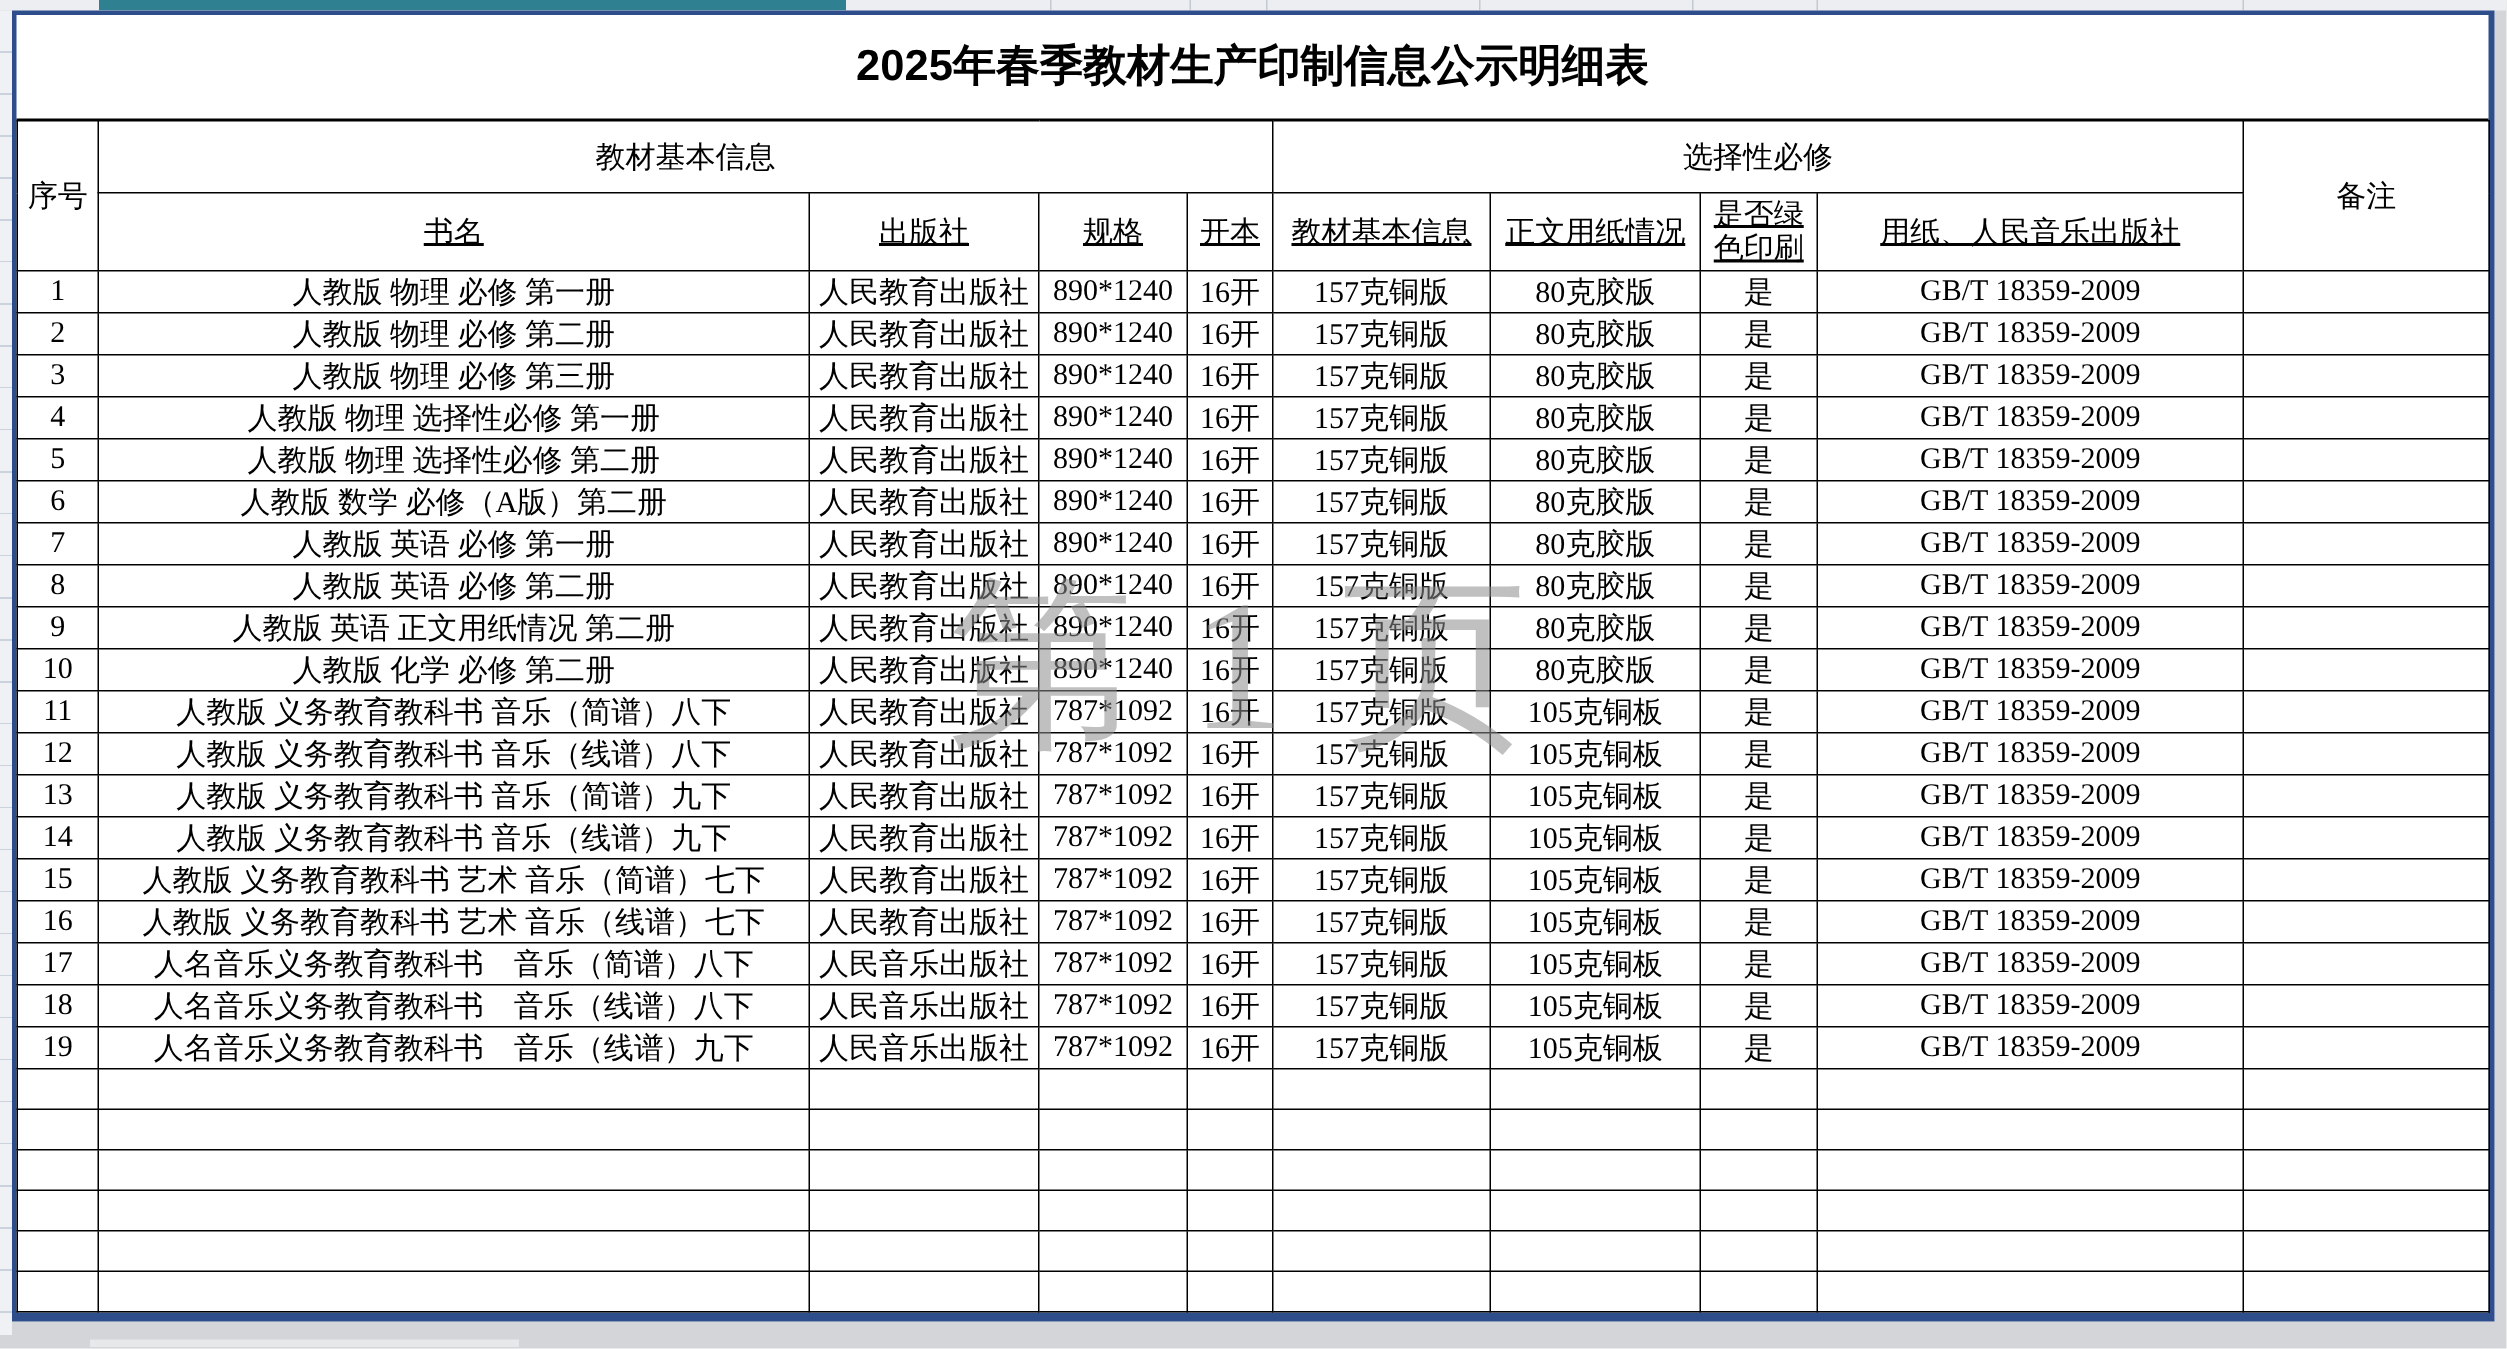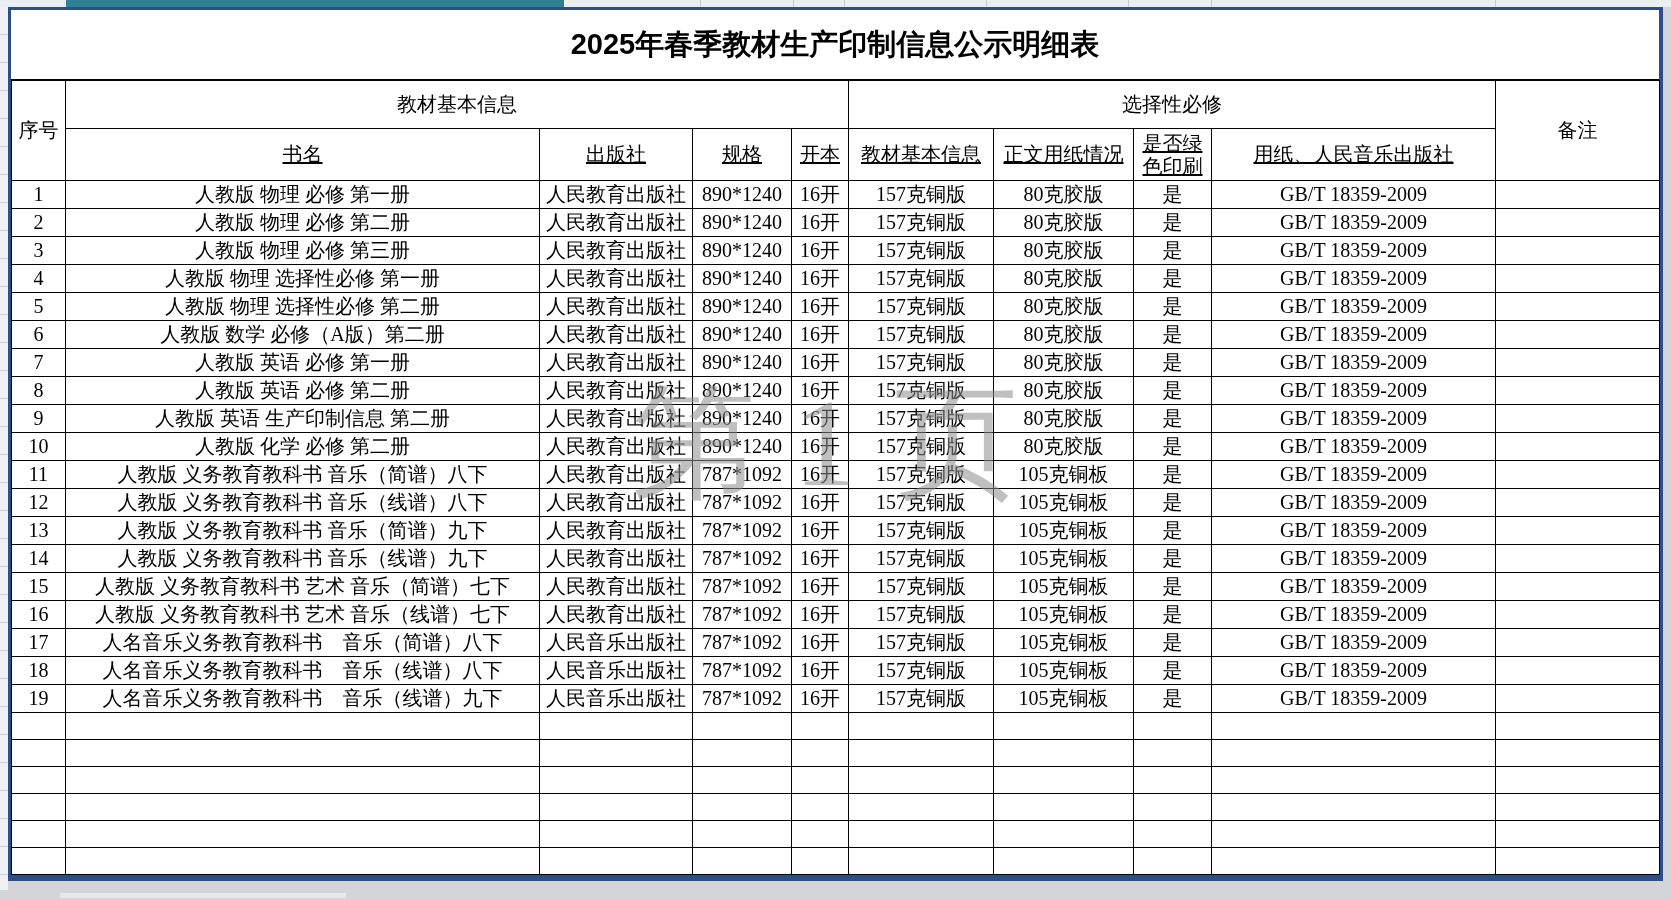--- a/index.html
+++ b/index.html
@@ -210,21 +210,21 @@
           <td>890*1240</td>
           <td>16开</td>
           <td>157克铜版</td>
           <td>80克胶版</td>
           <td>是</td>
           <td>GB/T 18359-2009</td>
           <td></td>
         </tr>
         <tr class="data-row">
           <td>9</td>
-          <td class="cell-name">人教版 英语 生产印制信息 第二册</td>
+          <td class="cell-name">人教版 英语 正文用纸情况 第二册</td>
           <td>人民教育出版社</td>
           <td>890*1240</td>
           <td>16开</td>
           <td>157克铜版</td>
           <td>80克胶版</td>
           <td>是</td>
           <td>GB/T 18359-2009</td>
           <td></td>
         </tr>
         <tr class="data-row">

